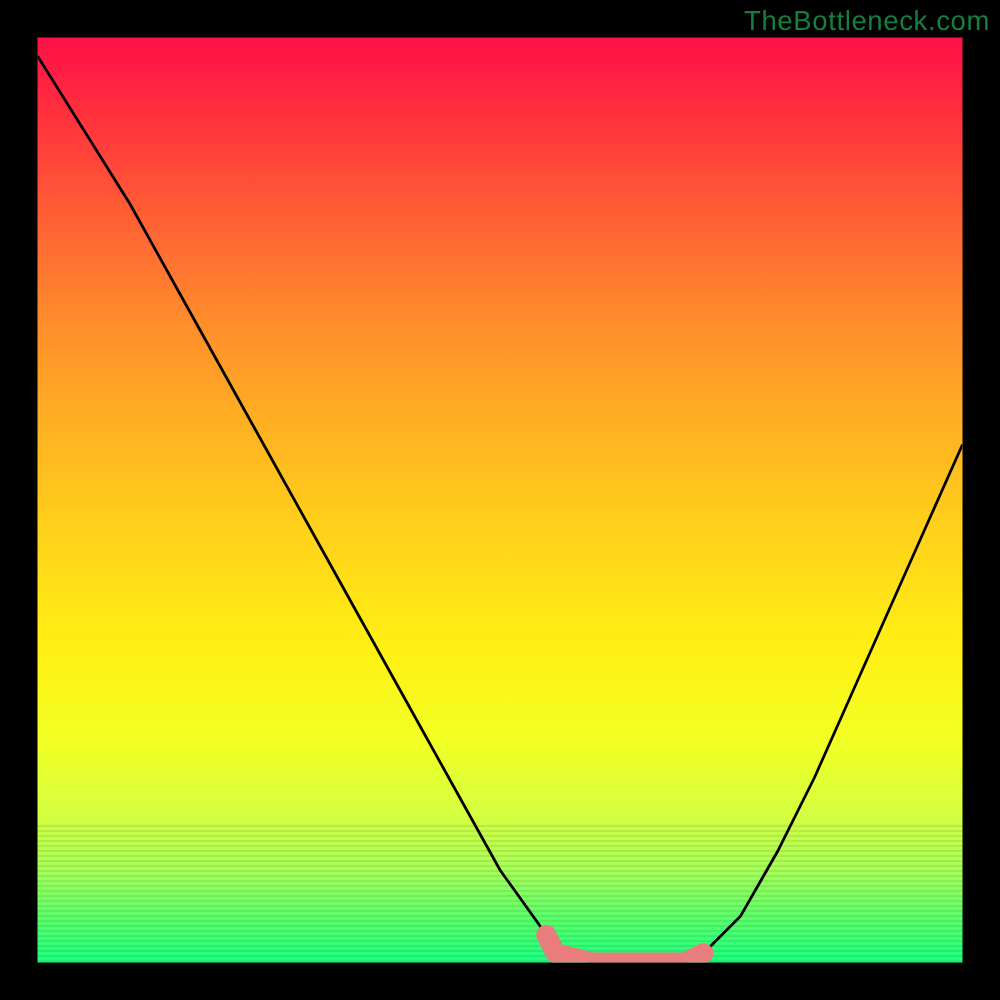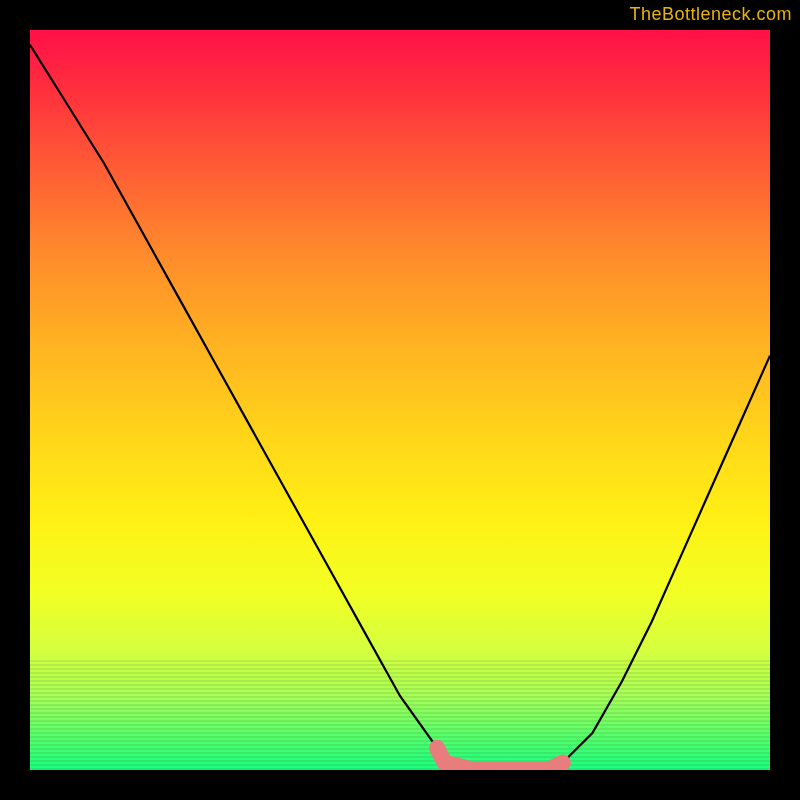--- a/index.html
+++ b/index.html
@@ -8,22 +8,22 @@
     background: #000;
     width: 800px;
     height: 800px;
     position: relative;
     font-family: Arial, Helvetica, sans-serif;
   }
   .watermark {
     position: absolute;
     top: 4px;
     right: 8px;
-    color: #eab308;
-    font-size: 18px;
+    color: #15803d;
+    font-size: 22px;
     font-weight: 500;
     letter-spacing: 0.5px;
     z-index: 10;
   }
   .plot-frame {
     position: absolute;
     left: 30px;
     top: 30px;
     width: 740px;
     height: 740px;

